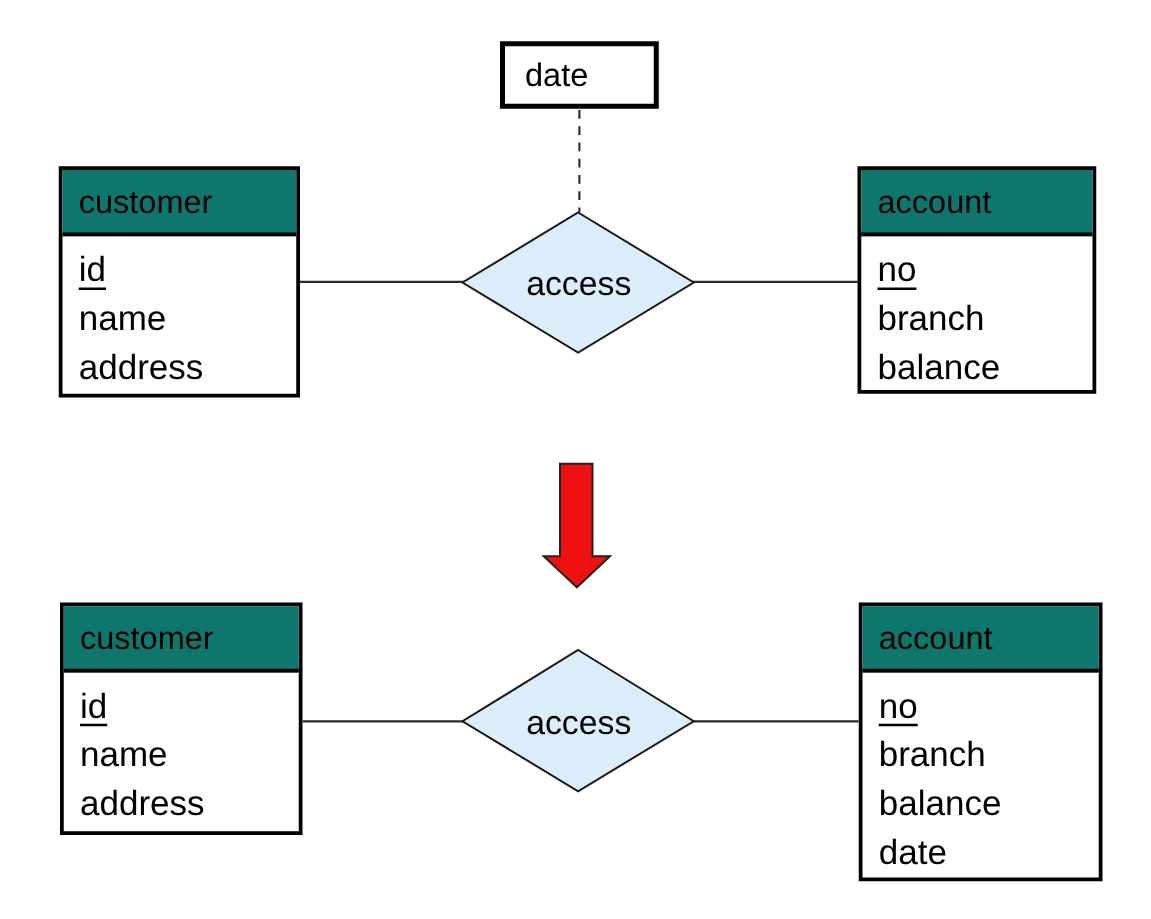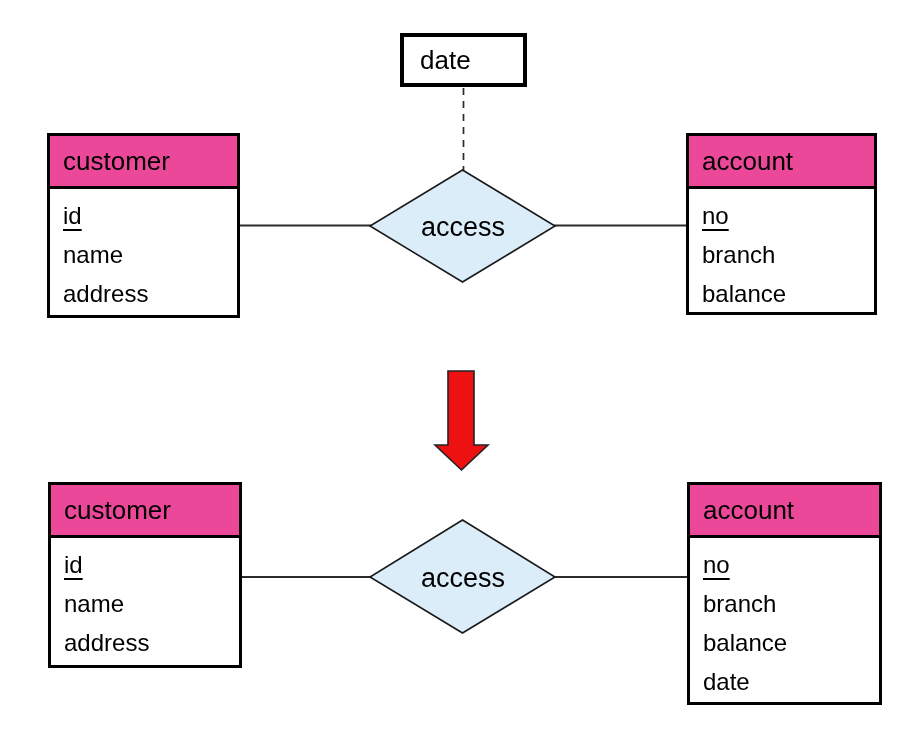--- a/index.html
+++ b/index.html
@@ -44,31 +44,31 @@
   .entity {
     position: absolute;
     box-sizing: border-box;
     border: 3px solid #000000;
     background: #ffffff;
   }
   .entity-title {
     box-sizing: border-box;
     height: 53px;
     border-bottom: 3px solid #000000;
-    background: #ec4899;
+    background: #0f766e;
     display: flex;
     align-items: center;
     padding-left: 13px;
     font-size: 26px;
   }
   .entity-attrs {
     margin: 0;
     padding: 7px 0 0 13px;
     list-style: none;
-    font-size: 24px;
+    font-size: 28px;
     line-height: 39px;
   }
   .entity-attrs li.key {
     text-decoration: underline;
     text-underline-offset: 5px;
     text-decoration-thickness: 1.5px;
   }
   .attr-box {
     position: absolute;
     box-sizing: border-box;

